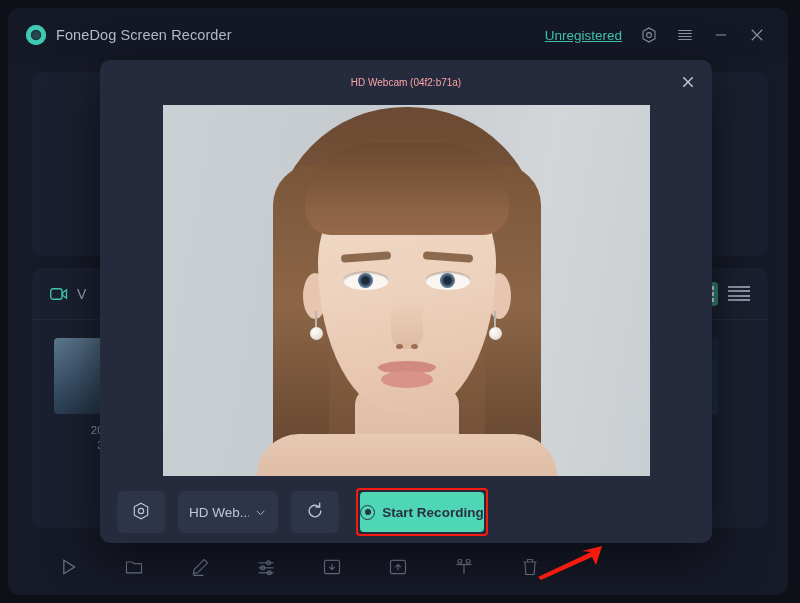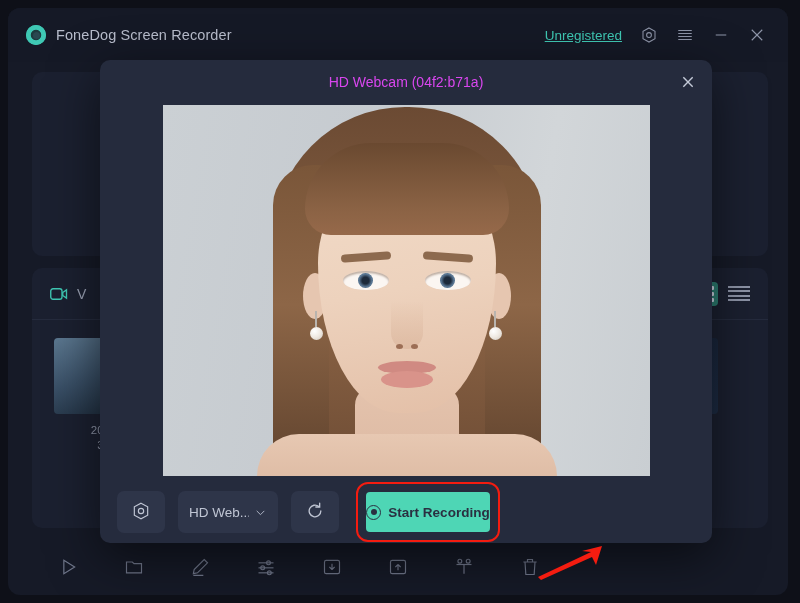--- a/index.html
+++ b/index.html
@@ -124,21 +124,21 @@
     position: absolute; left: 92px; top: 52px;
     width: 612px; height: 483px;
     background: #252b3d; border-radius: 10px;
     box-shadow: 0 14px 50px rgba(0,0,0,.55);
     overflow: hidden;
   }
   #modal-header {
     height: 44px; position: relative;
     display: flex; align-items: center; justify-content: center;
   }
-  #modal-title { color: #d946ef; font-size: 14px; }
+  #modal-title { color: #fca5a5; font-size: 10px; }
   #modal-close {
     position: absolute; right: 16px; top: 50%; transform: translateY(-50%);
     width: 16px; height: 16px; color: #c4cad8; cursor: pointer;
   }
   #modal-close svg { width:100%; height:100%; }
 
   #preview {
     position: absolute; left: 63px; top: 45px;
     width: 487px; height: 371px;
     background: #c9ced3; overflow: hidden;
@@ -256,21 +256,21 @@
   #webcam-select .sel-label { flex: 1; white-space: nowrap; overflow: hidden; }
   .spk-icon { width: 15px; height: 14px; flex: none; }
   .spk-icon svg { width: 100%; height: 100%; }
   .chev { width: 13px; height: 13px; flex: none; color:#aeb4c4; }
   .chev svg { width:100%; height:100%; }
   #reset-btn { width: 48px; justify-content: center; }
   #reset-btn svg { width: 20px; height: 20px; }
 
   #start-rec-wrap {
     position: relative; margin-left: 4px;
-    border: 2px solid #f41c10; border-radius: 12px; padding: 8px;
+    border: 2px solid #f41c10; border-radius: 4px; padding: 2px;
   }
   #start-rec-btn {
     width: 124px; height: 40px; border-radius: 4px;
     background: #4ed6b5; color: #2a3041;
     display: flex; align-items: center; justify-content: center; gap: 7px;
     font-size: 13.5px; font-weight: bold; cursor: pointer;
   }
   #rec-dot {
     width: 15px; height: 15px; border-radius: 50%;
     border: 1.6px solid #2a3041; position: relative; flex: none;

